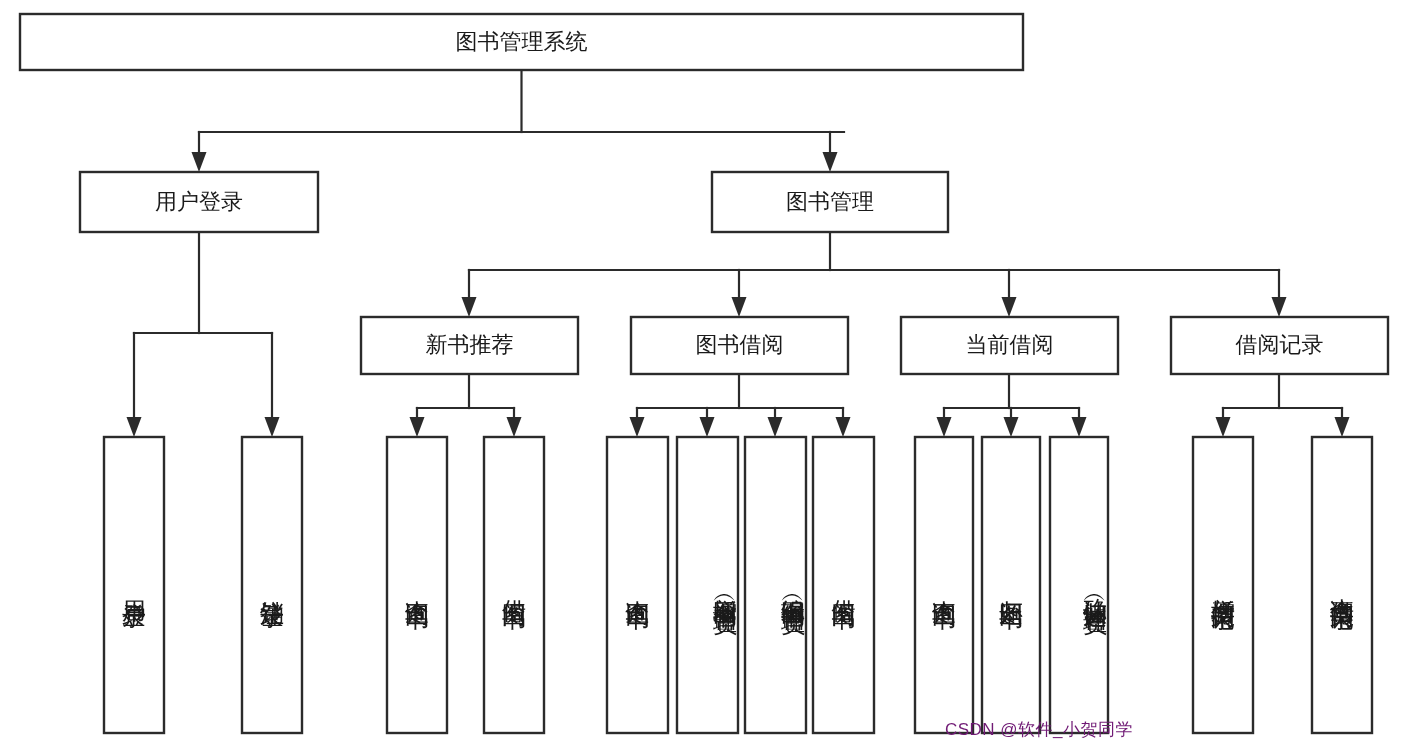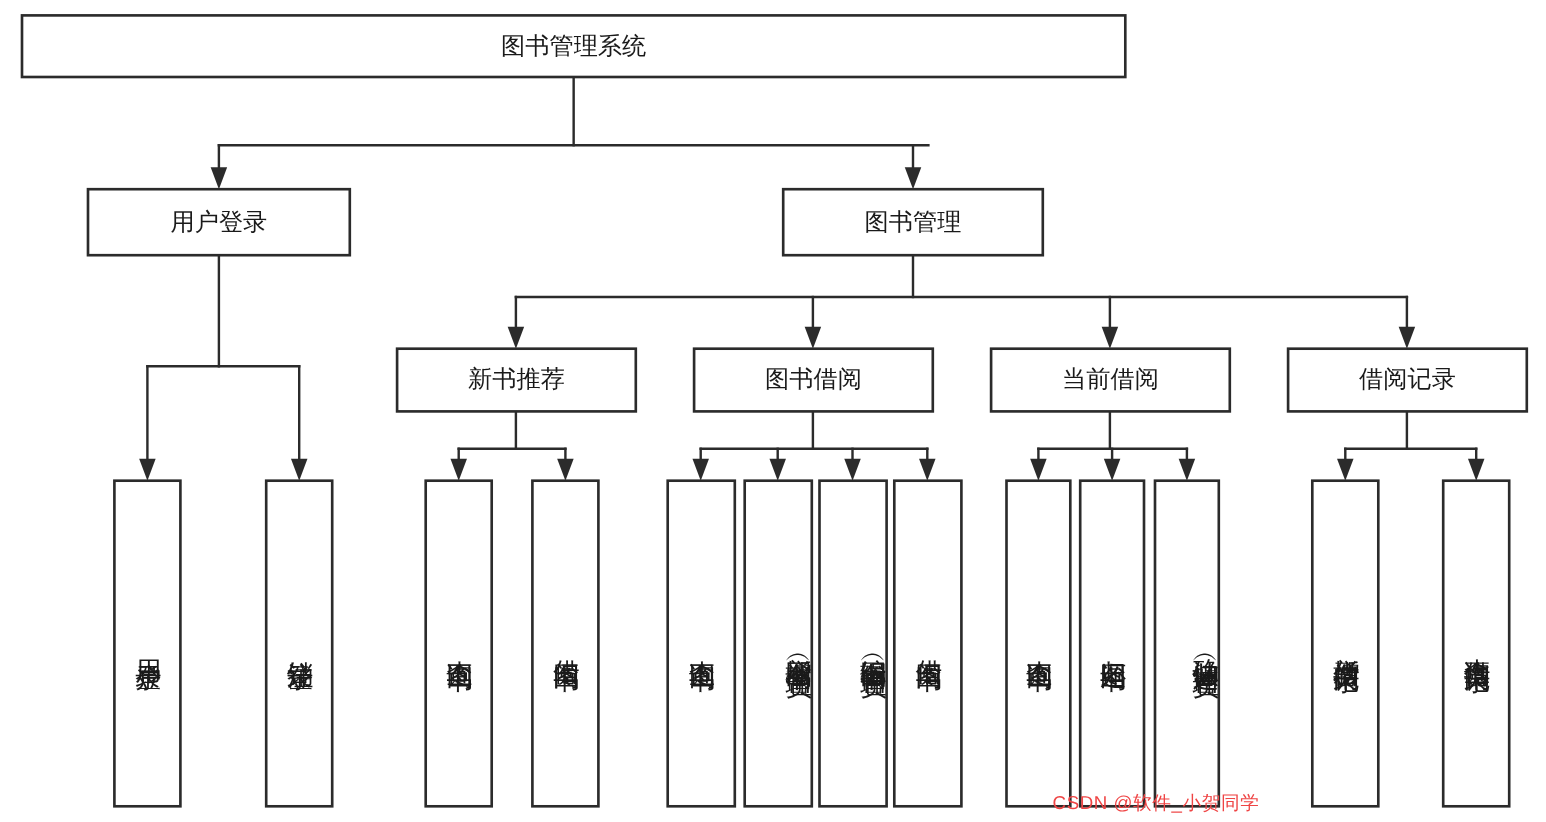--- a/index.html
+++ b/index.html
@@ -11,21 +11,20 @@
     width: 1405px;
     height: 747px;
     font-family: "Liberation Sans", "DejaVu Sans", sans-serif;
     overflow: hidden;
   }
   #diagram-root {
     position: relative;
     width: 1147px;
     height: 747px;
     background: #ffffff;
-    padding-left: 12px;
   }
   svg#tree-svg {
     position: absolute;
     left: 0;
     top: 0;
     width: 1405px;
     height: 747px;
     display: block;
   }
   .node-box {
@@ -66,21 +65,21 @@
   }
   .leaf-label.centered {
     align-items: center;
   }
   .watermark {
     position: absolute;
     right: 14px;
     bottom: 6px;
     font-family: "Liberation Sans", "DejaVu Sans", sans-serif;
     font-size: 17px;
-    color: #ef4444;
+    color: #701a75;
     white-space: nowrap;
     letter-spacing: 0.5px;
     text-align: right;
   }
 </style>
 </head>
 <body>
 
 <div id="diagram-root">
 

